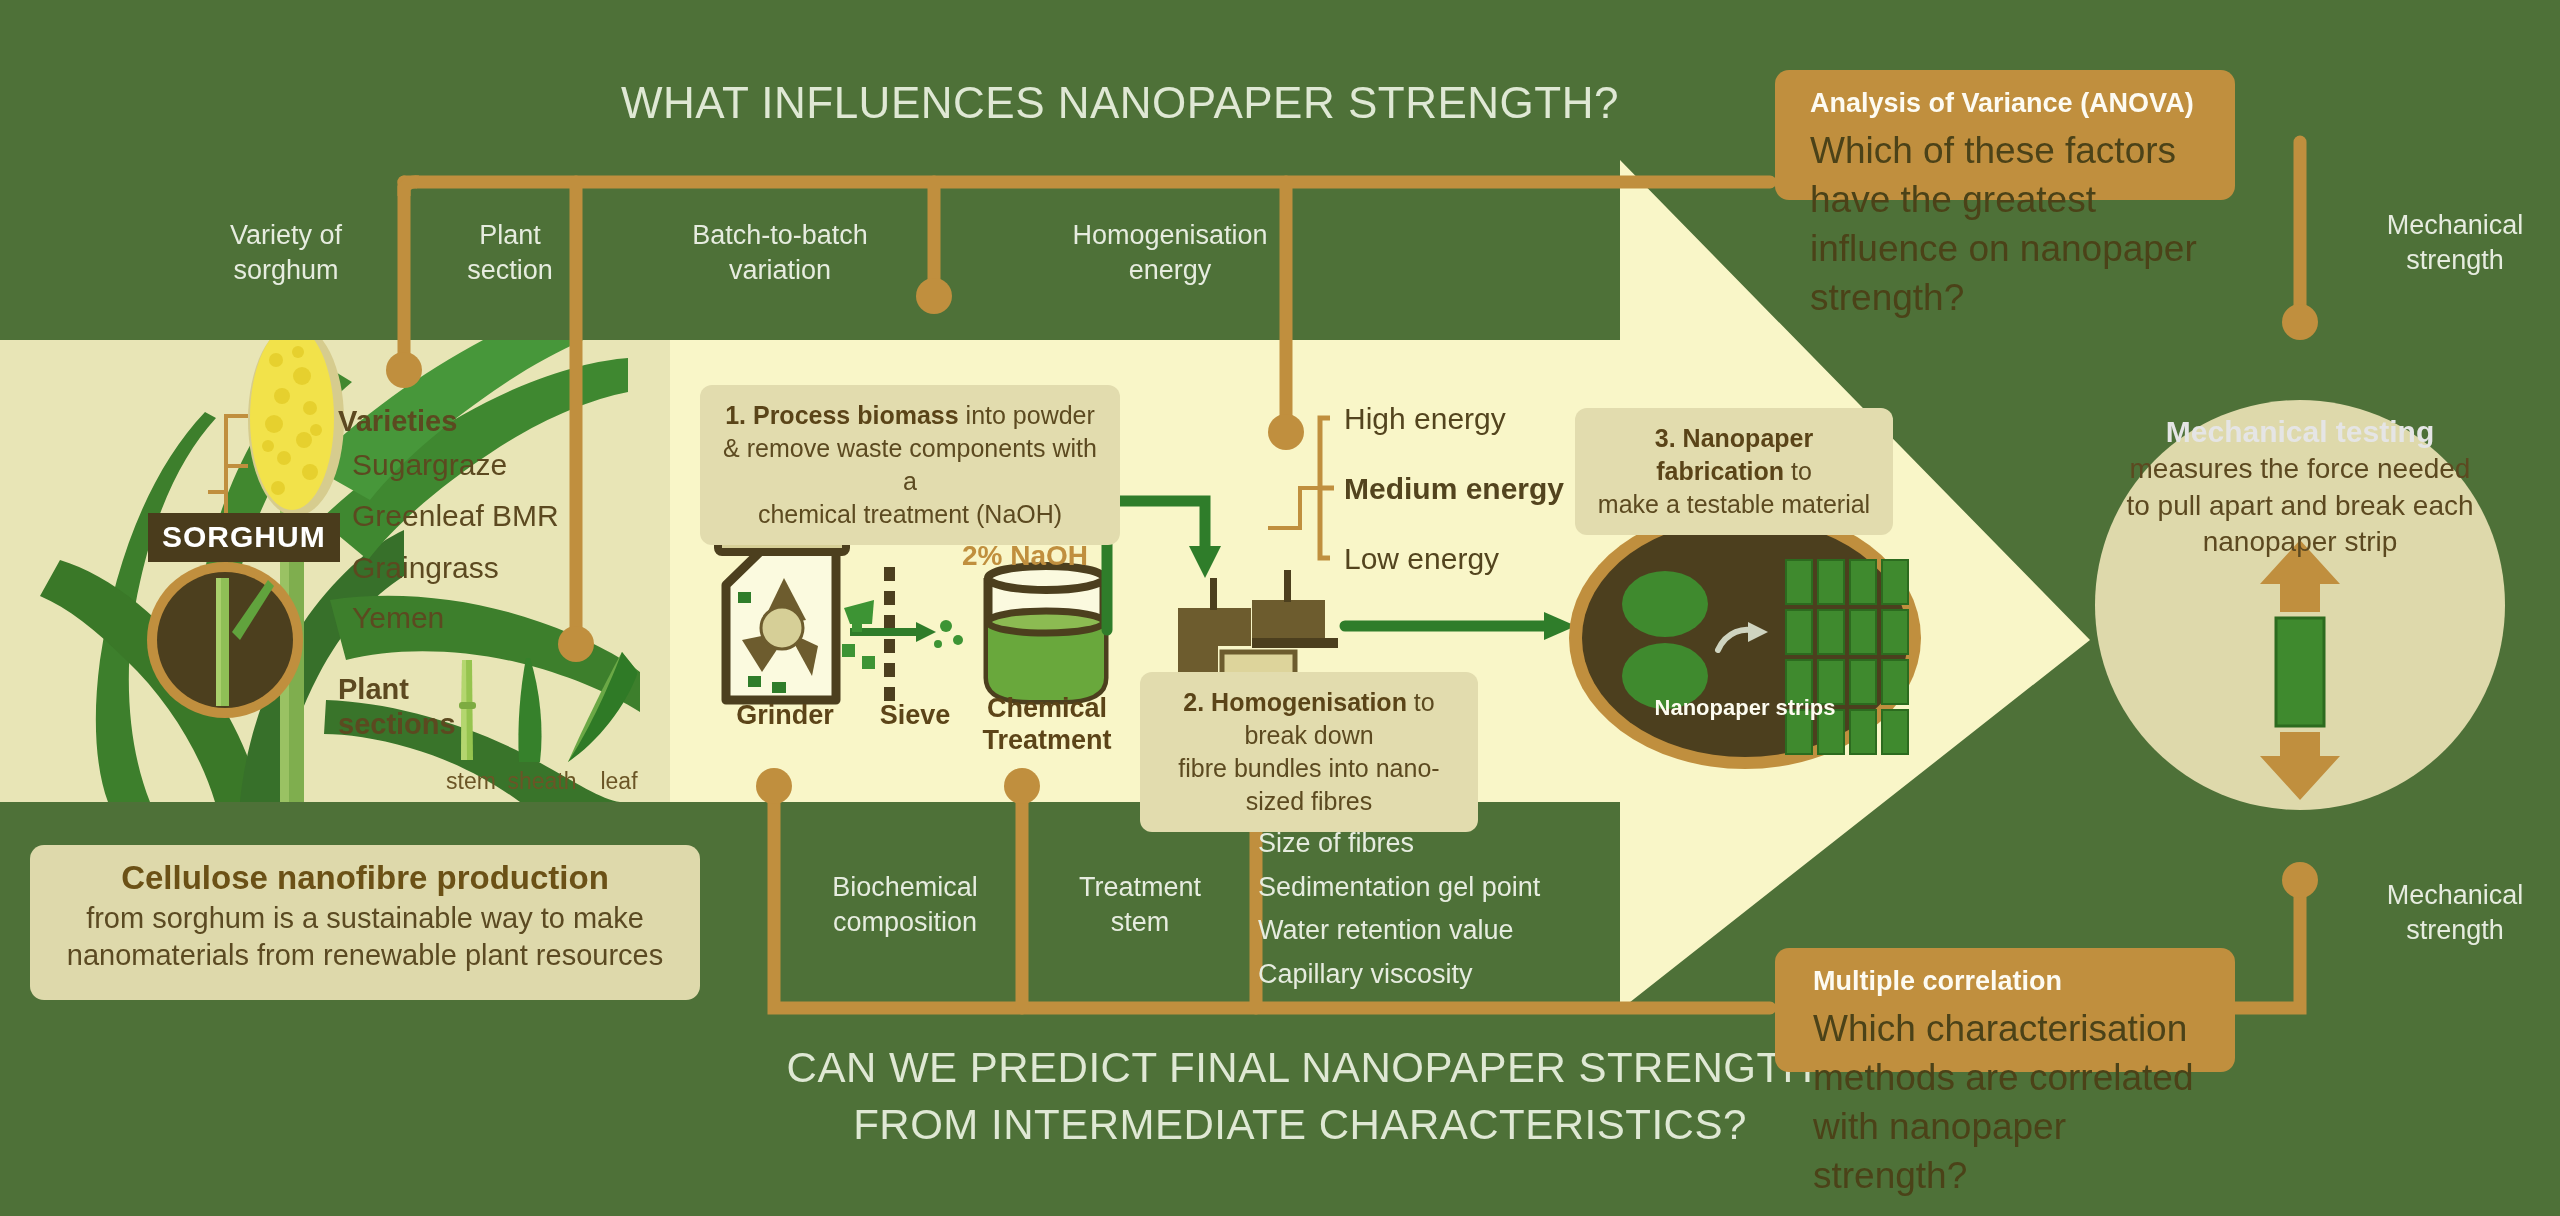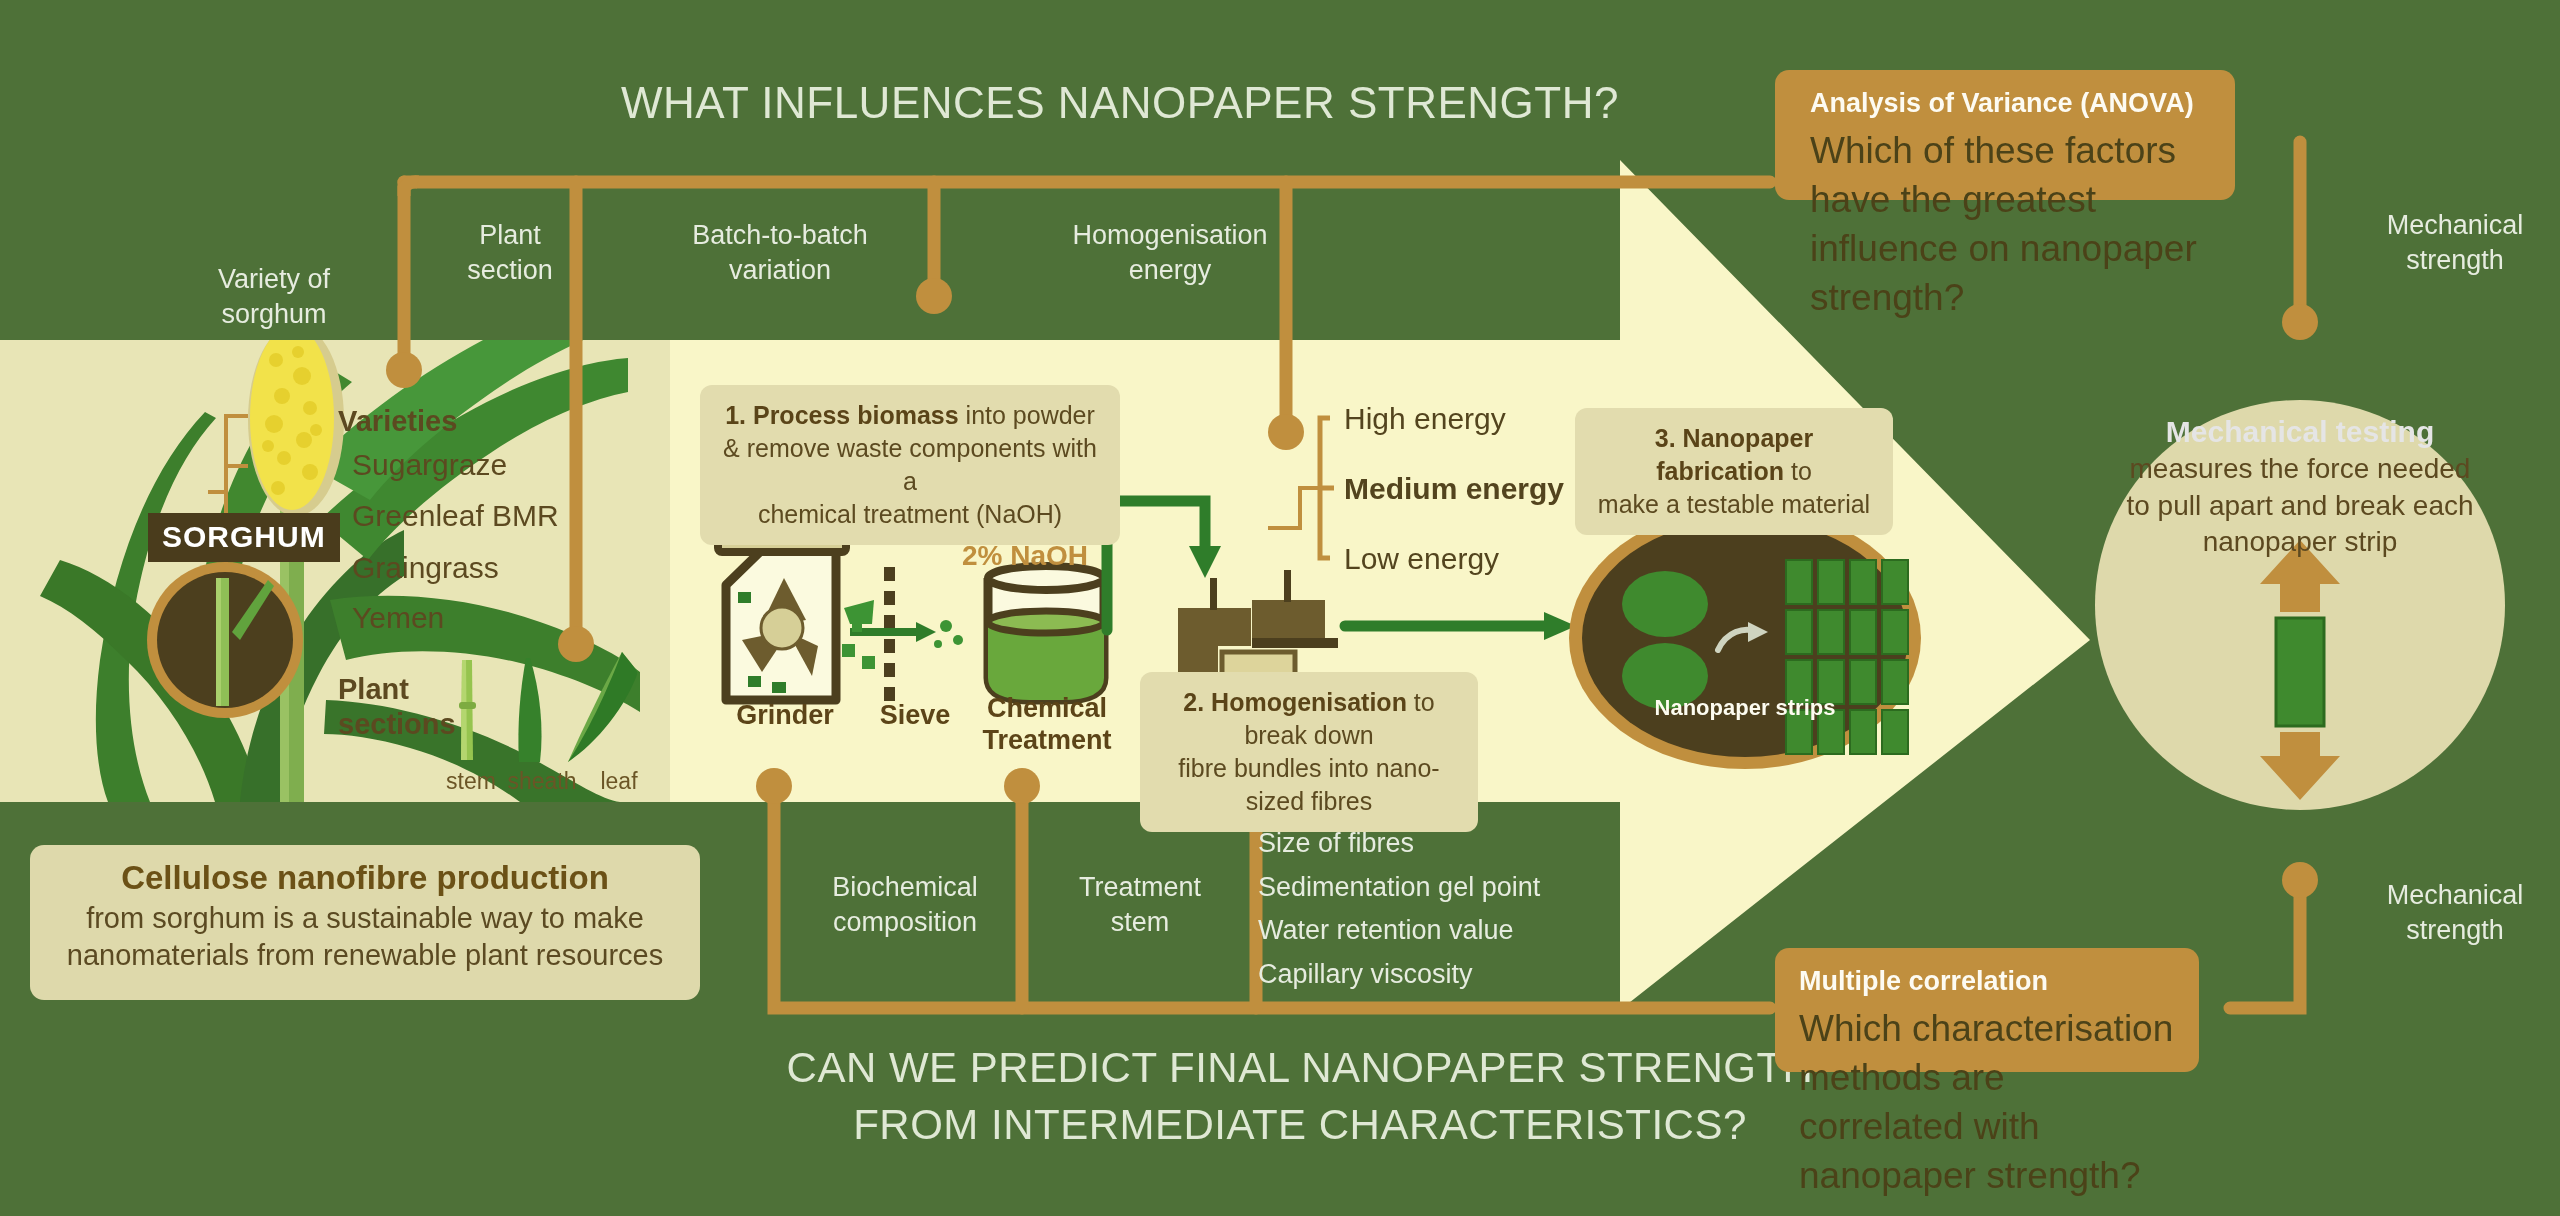--- a/index.html
+++ b/index.html
@@ -253,21 +253,21 @@
       <rect x="2276" y="618" width="48" height="108" fill="#3f8a2e" stroke="#2c6b1f" stroke-width="3"></rect>
       <path d="M2300,800 L2260,756 L2280,756 L2280,732 L2320,732 L2320,756 L2340,756 Z" fill="#c08f3e"></path>
     </g>
   </svg>
 
   <div class="hl" id="title">WHAT INFLUENCES NANOPAPER STRENGTH?</div>
 
   <div class="hl" id="bottomq"><span>CAN WE PREDICT FINAL NANOPAPER STRENGTH</span>
 <span>FROM INTERMEDIATE CHARACTERISTICS?</span></div>
 
-  <div class="flab" style="left:164px;top:218px;width:220px;margin-top:44px;">
+  <div class="flab" style="left:176px;top:218px;width:220px;">
     <div>Variety of</div>
     <div>sorghum</div>
   </div>
   <div class="flab" style="left:400px;top:218px;width:220px;">
     <div>Plant</div>
     <div>section</div>
   </div>
   <div class="flab" style="left:640px;top:218px;width:280px;">
     <div>Batch-to-batch</div>
     <div>variation</div>
@@ -284,21 +284,21 @@
   <div class="flab" style="left:2340px;top:878px;width:230px;">
     <div>Mechanical</div>
     <div>strength</div>
   </div>
 
   <div class="card brown" style="left:1775px;top:70px;width:460px;height:130px;padding:16px 35px;">
     <div class="hd">Analysis of Variance (ANOVA)</div>
     <div class="bd">Which of these factors have the greatest influence on nanopaper strength?</div>
   </div>
 
-  <div class="card brown" style="left:1775px;top:948px;width:424px;height:124px;padding:16px 24px;">
+  <div class="card brown" style="left:1775px;top:948px;width:460px;height:124px;padding:16px 38px;">
     <div class="hd">Multiple correlation</div>
     <div class="bd">Which characterisation methods are correlated with nanopaper strength?</div>
   </div>
 
   <div class="card khaki" style="left:30px;top:845px;width:670px;height:155px;padding:12px 20px;text-align:center;">
     <div style="color:#6b5116;font-weight:bold;font-size:33px;line-height:1.3;">Cellulose nanofibre production</div>
     <div class="bd" style="font-size:29px;line-height:1.28;">from sorghum is a sustainable way to make</div>
     <div class="bd" style="font-size:29px;line-height:1.28;">nanomaterials from renewable plant resources</div>
   </div>
 

